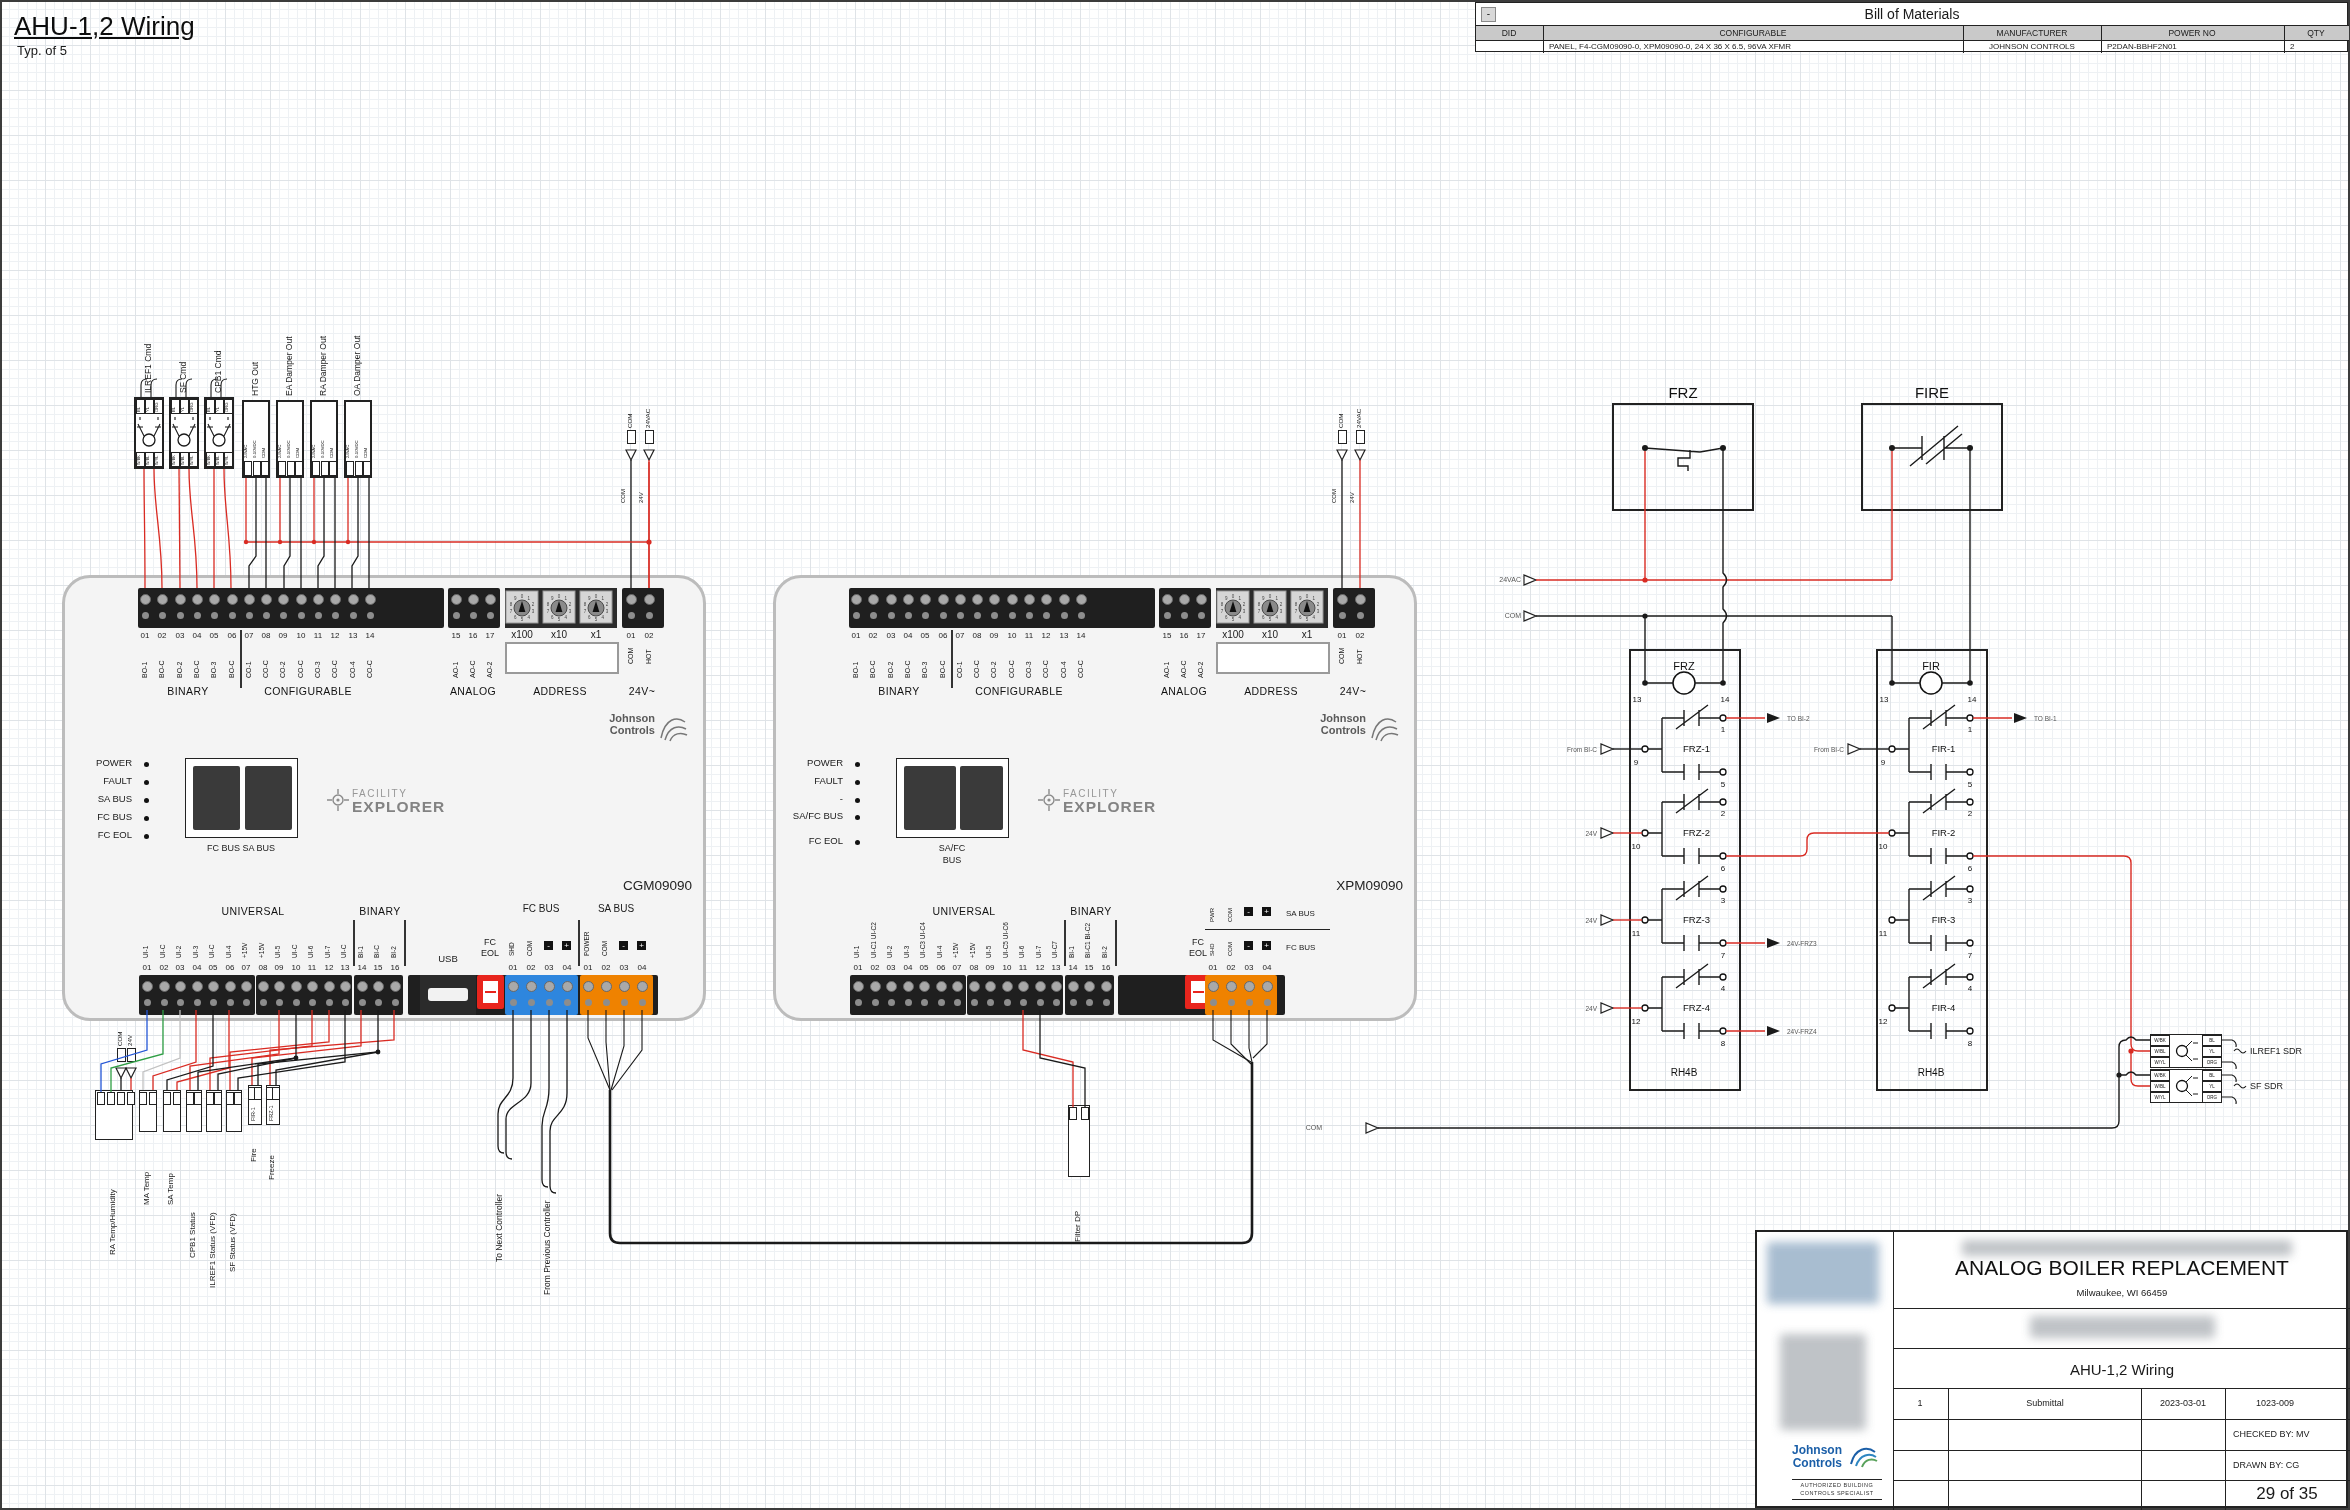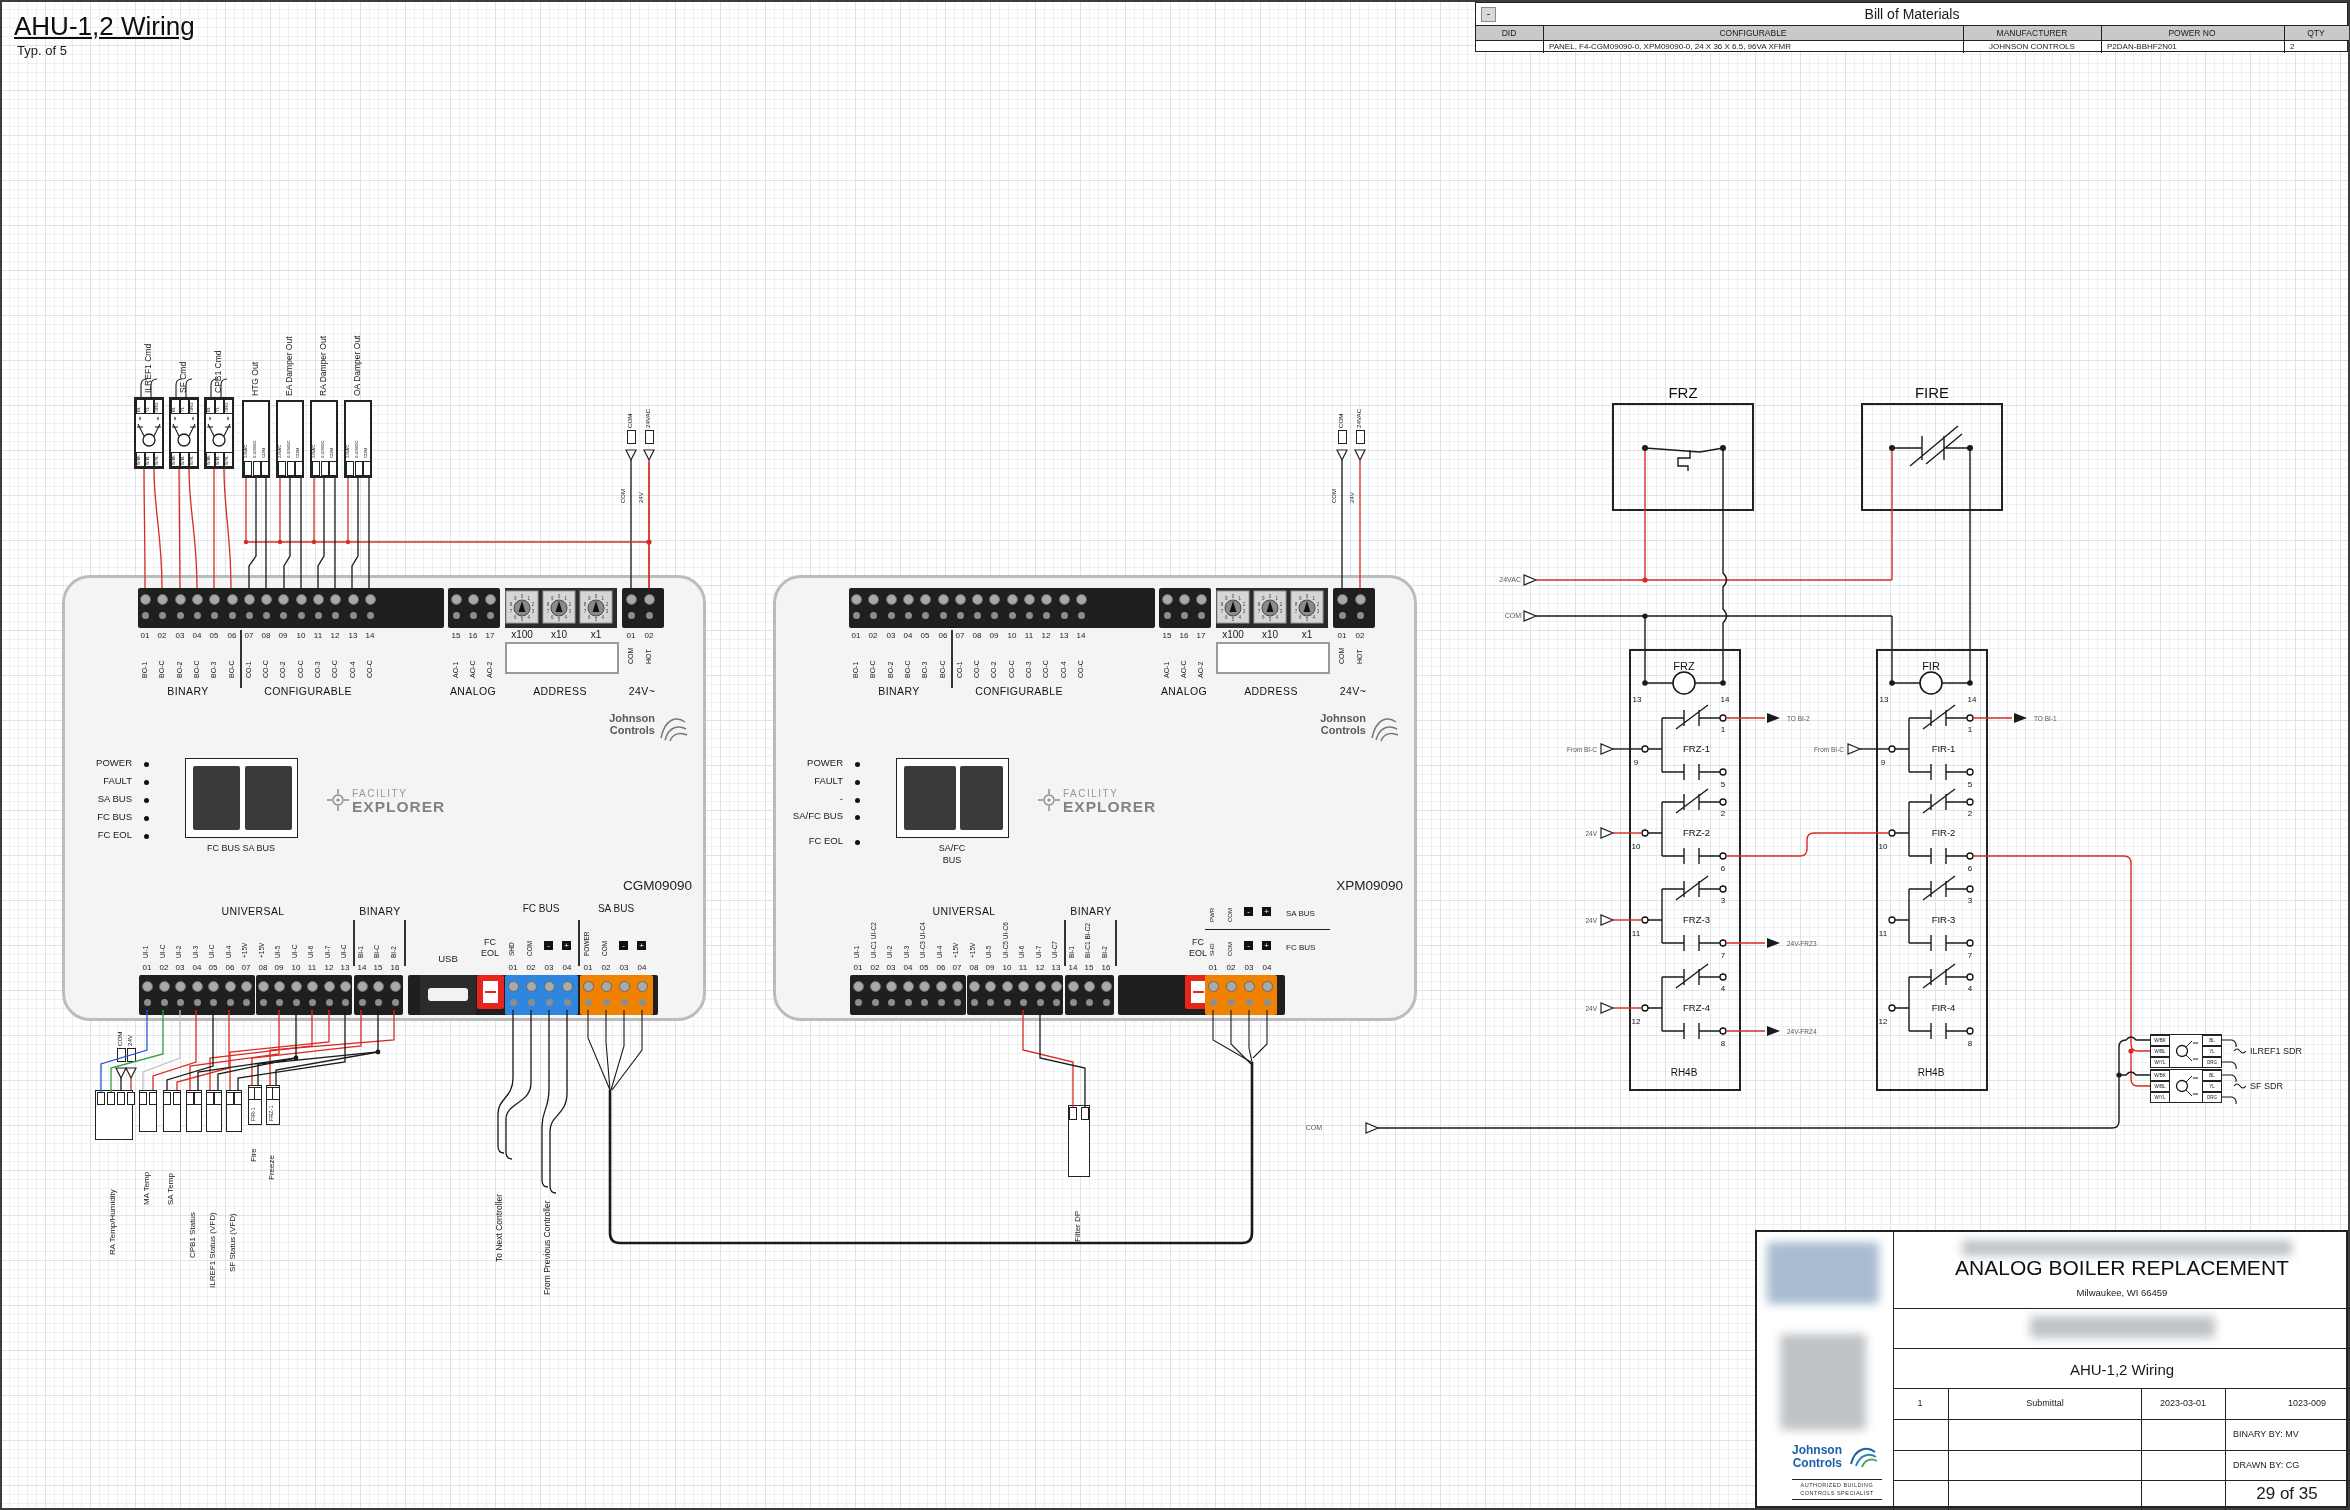--- a/index.html
+++ b/index.html
@@ -1003,23 +1003,23 @@
   <div class="blur" style="left:273px;top:84px;width:185px;height:22px;"></div>
   <div class="bline" style="left:136px;top:116px;width:457px;height:1px;"></div>
   <div class="hlab" style="left:365px;top:130px;font-size:15px;">AHU-1,2 Wiring</div>
   <div class="bline" style="left:136px;top:156px;width:457px;height:1px;"></div>
   <div class="bline" style="left:191px;top:156px;width:1px;height:122px;"></div>
   <div class="bline" style="left:384px;top:156px;width:1px;height:122px;"></div>
   <div class="bline" style="left:468px;top:156px;width:1px;height:122px;"></div>
   <div class="hlab" style="left:163px;top:167px;font-size:9px;">1</div>
   <div class="hlab" style="left:288px;top:167px;font-size:9px;">Submittal</div>
   <div class="hlab" style="left:426px;top:167px;font-size:9px;">2023-03-01</div>
-  <div class="hlab" style="left:550px;top:167px;font-size:9px;">1023-009</div>
+  <div class="hlab" style="left:518px;top:167px;font-size:9px;">1023-009</div>
   <div class="bline" style="left:136px;top:187px;width:457px;height:1px;"></div>
-  <div class="llab" style="left:476px;top:198px;font-size:9px;">BINARY BY: MV</div>
+  <div class="llab" style="left:476px;top:198px;font-size:9px;">CHECKED BY: MV</div>
   <div class="bline" style="left:136px;top:218px;width:457px;height:1px;"></div>
   <div class="llab" style="left:476px;top:229px;font-size:9px;">DRAWN BY: CG</div>
   <div class="bline" style="left:136px;top:248px;width:457px;height:1px;"></div>
   <div class="hlab" style="left:530px;top:253px;font-size:17px;">29 of 35</div>
   <div class="rlab" style="left:15px;top:212px;width:70px;font-size:12px;font-weight:bold;color:#1b5fa8;">Johnson</div>
   <div class="rlab" style="left:15px;top:225px;width:70px;font-size:12px;font-weight:bold;color:#1b5fa8;">Controls</div>
   <svg width="32" height="30" style="left:90px;top:208px;">
     <path d="M4,24 C8,8 20,6 28,12" stroke="#1b5fa8" stroke-width="2" fill="none"></path>
     <path d="M9,26 C13,14 23,13 29,17" stroke="#2e86c1" stroke-width="2" fill="none"></path>
     <path d="M15,27 C18,19 25,18 30,21" stroke="#58a15b" stroke-width="2" fill="none"></path>

